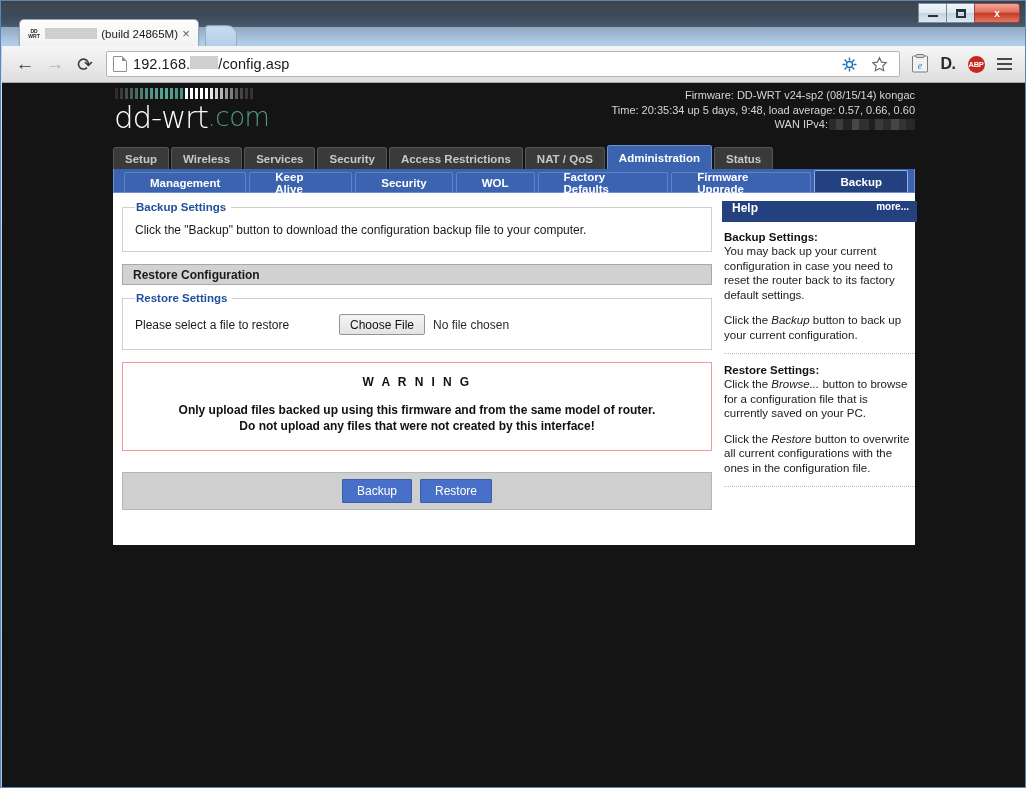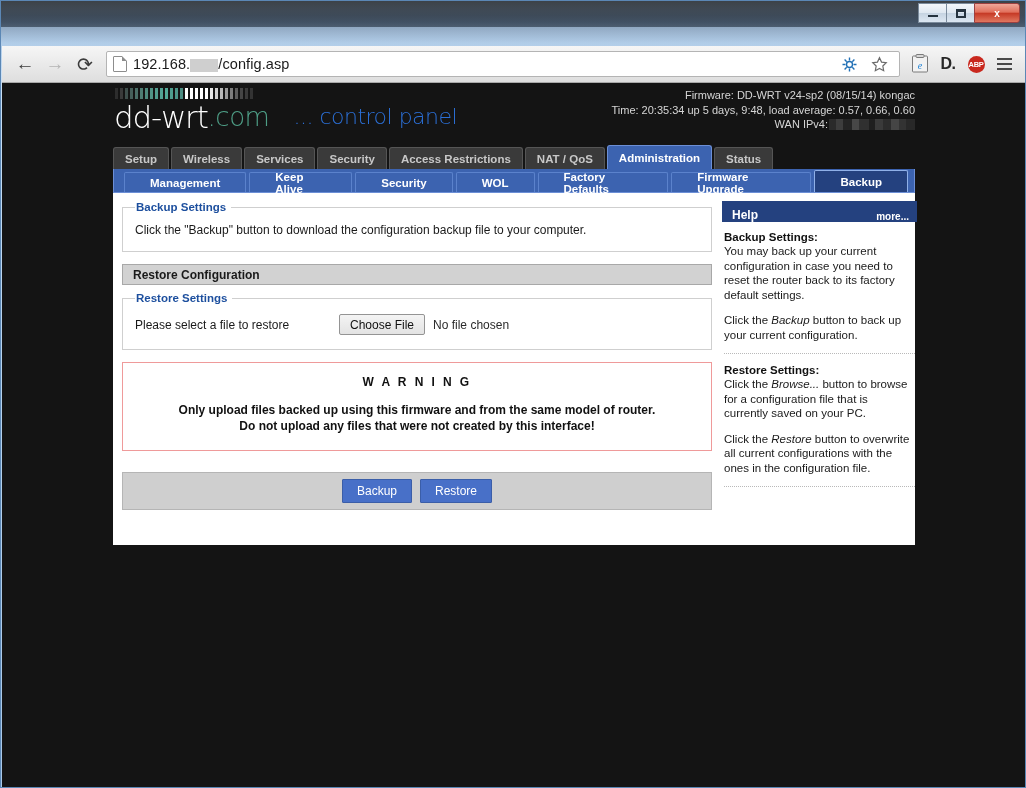--- a/index.html
+++ b/index.html
@@ -112,21 +112,21 @@
   }
   .page-icon {
     width: 14px; height: 16px; flex: 0 0 14px;
     border: 1px solid #8d8d8d; background: #fff; border-radius: 1px;
     position: relative; margin-right: 6px;
   }
   .page-icon:after {
     content:''; position:absolute; right:-1px; top:-1px;
     border-width: 0 5px 5px 0; border-style: solid; border-color: #fff #fff #8d8d8d #8d8d8d;
   }
-  .url-text { font-size: 14.5px; color: #1a1a1a; display: flex; align-items: flex-end; letter-spacing: 0.1px; }
+  .url-text { font-size: 14.5px; color: #1a1a1a; display: flex; align-items: flex-start; letter-spacing: 0.1px; }
   .omni-right { display: flex; align-items: center; gap: 2px; margin-left: auto; }
   .ext-btn { width: 28px; height: 28px; display:flex; align-items:center; justify-content:center; flex:0 0 28px; }
 
   .abp {
     width: 17px; height: 17px; border-radius: 50%;
     background: #c9281e; color: #fff; font-size: 7.5px; font-weight: bold;
     display:flex; align-items:center; justify-content:center; letter-spacing: -0.3px;
   }
   .dlogo { font-size: 16px; font-weight: bold; color: #272727; letter-spacing:-0.5px; }
   .hamburger { display:flex; flex-direction:column; gap:3px; }
@@ -240,21 +240,21 @@
     display: flex; align-items: center; justify-content: center; gap: 8px;
   }
   .btn {
     background: #4870c8; color: #ffffff; font-size: 12px;
     border: 1px solid #3b5ea8; padding: 4px 14px; border-radius: 1px;
   }
 
   
   .helphdr {
     background: #24417f; color: #fff; height: 21px;
-    display: flex; align-items: flex-end; justify-content: space-between;
+    display: flex; align-items: flex-start; justify-content: space-between;
     padding: 0 8px 0 10px; font-size: 12px; font-weight: bold;
   }
   .helphdr .more { font-size: 10px; font-weight: bold; }
   .help-body { padding: 9px 2px 0 2px; }
   .help-h { font-size: 11.5px; font-weight: bold; color: #111; margin-bottom: 1px; }
   .help-p { font-size: 11.5px; color: #1a1a1a; line-height: 14.5px; margin-bottom: 11px; }
   .help-p i { font-style: italic; }
   .help-sep { border-top: 1px dotted #b9b9b9; margin: 3px 0 10px 0; }
 </style>
 </head>
@@ -270,20 +270,34 @@
         <span class="glyph-min"></span>
       </div>
     <div class="win-btn">
         <span class="glyph-max"></span>
       </div>
     <div class="win-btn close">
         <span>x</span>
       </div>
   </div>
 
+  <div class="tabstrip">
+    <div class="browser-tab">
+      <span class="tab-favicon">
+        <span>DD</span>
+        <span>WRT</span>
+      </span>
+      <span class="tab-title">
+        <span class="redact" style="width:88px;margin-right:4px;"></span>
+        <span>(build 24865M)</span>
+      </span>
+      <span class="tab-close">×</span>
+    </div>
+    <div class="newtab"></div>
+  </div>
 
   <div class="navbar">
     <span class="nav-icon">←</span>
     <span class="nav-icon fwd">→</span>
     <span class="nav-icon">⟳</span>
 
     <div class="omnibox">
       <span class="page-icon"></span>
       <span class="url-text">
         <span>192.168.</span>
@@ -355,21 +369,20 @@
             <i style="background: rgb(154, 154, 154);"></i>
             <i style="background: rgb(125, 125, 125);"></i>
             <i style="background: rgb(94, 94, 94);"></i>
             <i style="background: rgb(69, 69, 69);"></i>
             <i style="background: rgb(58, 58, 58);"></i>
             <i style="background: rgb(51, 51, 51);"></i>
           </div>
         <div class="brand">
           <span>dd-wrt</span>
             <span class="dotcom">.com</span>
-            <span class="cp">... control panel</span>
         </div>
         <div class="sysinfo">
           <div class="r">Firmware: DD-WRT v24-sp2 (08/15/14) kongac</div>
           <div class="r">Time: 20:35:34 up 5 days, 9:48, load average: 0.57, 0.66, 0.60</div>
           <div class="r">
             <span>WAN IPv4:</span>
               <span class="pixblock"></span>
           </div>
         </div>
       </div>

